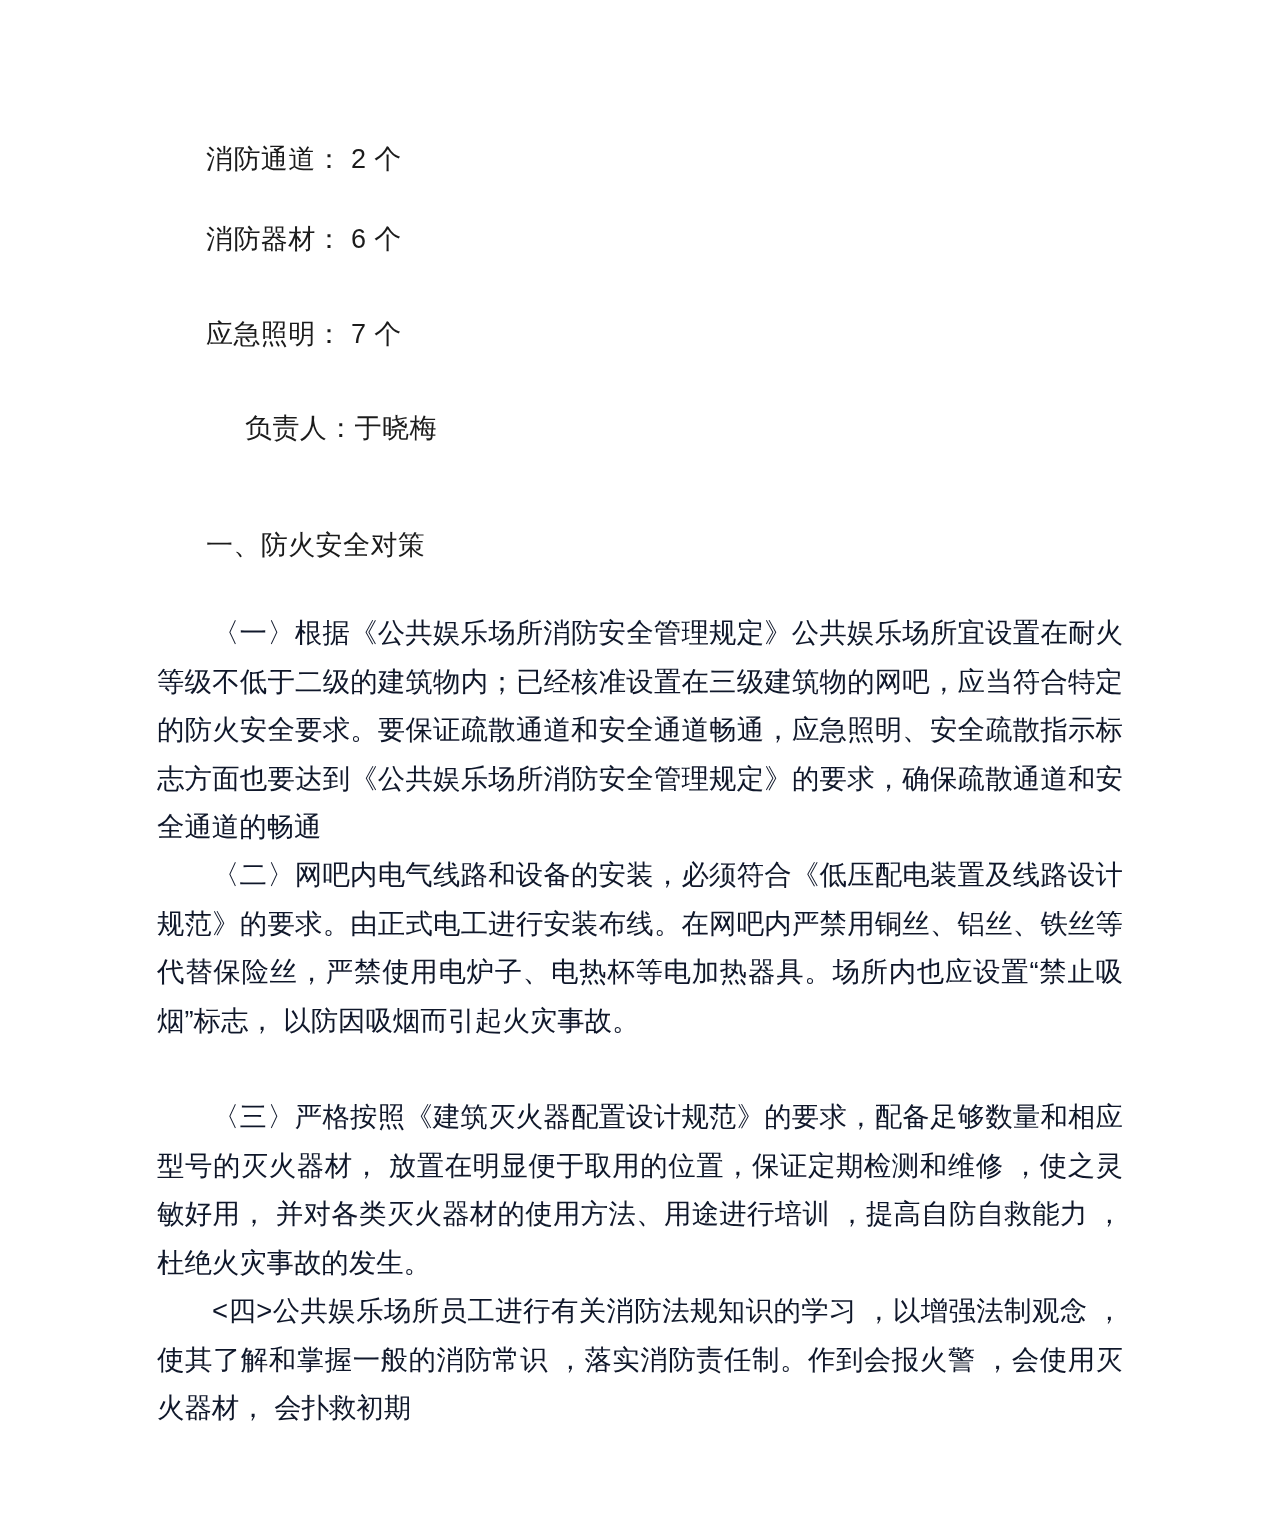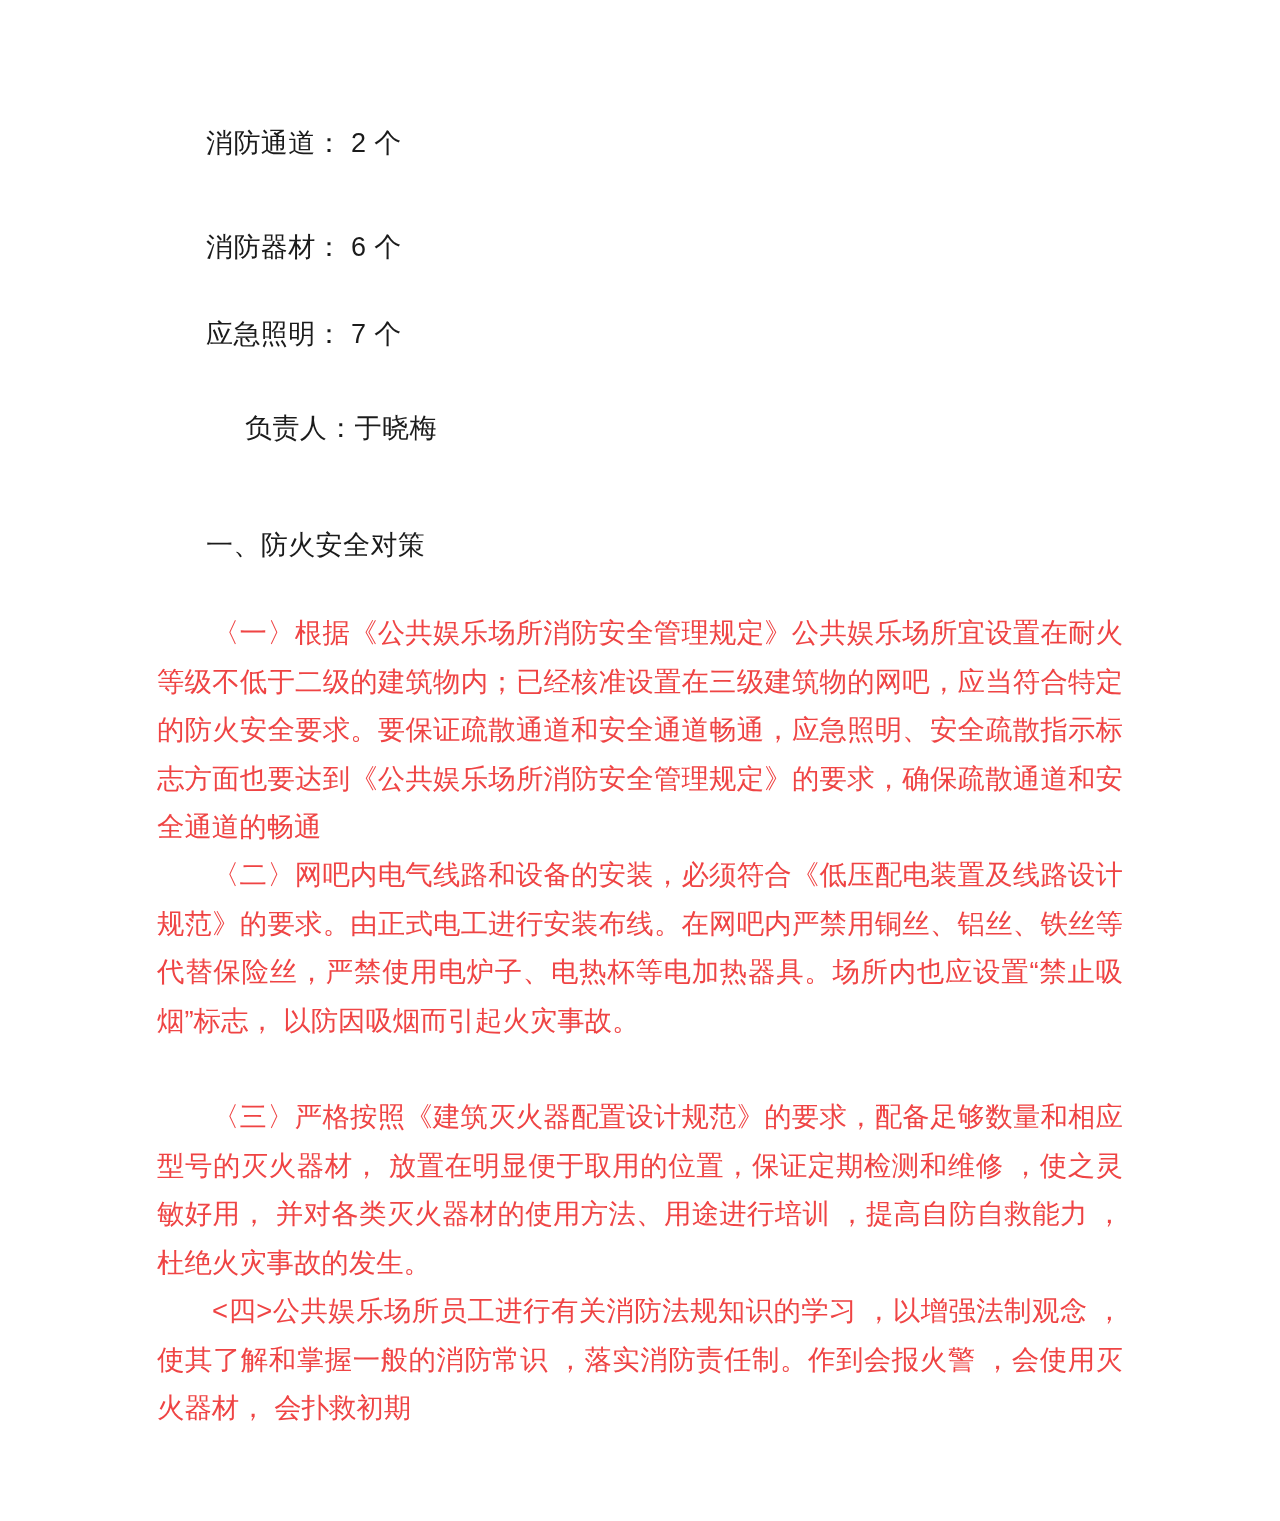--- a/index.html
+++ b/index.html
@@ -52,36 +52,36 @@
     margin-top: 19px;
   }
 
   
   .para {
     position: absolute;
     left: 157px;
     width: 966px;
     font-size: 27.4px;
     line-height: 48.5px;
-    color: #ef4444;
+    color: #0f172a;
     text-align: justify;
     text-justify: inter-character;
     text-indent: 55px;
     letter-spacing: 0px;
     word-break: break-all;
   }
 </style>
 </head>
 <body>
 
 <div class="page">
 
   <div class="info-list">
-    <div class="info-line" style="top:123px;text-align:center;">消防通道： 2 个</div>
-    <div class="info-line" style="top:227px;">消防器材： 6 个</div>
+    <div class="info-line" style="top:139px;text-align:center;">消防通道： 2 个</div>
+    <div class="info-line" style="top:219px;">消防器材： 6 个</div>
     <div class="info-line" style="top:314px;">应急照明： 7 个</div>
     <div class="info-line" style="top:408px;margin-left:39px;">负责人：于晓梅</div>
   </div>
 
   <div class="heading" style="top:506px;">一、防火安全对策</div>
 
   <div class="para" style="top:609px;">〈一〉根据《公共娱乐场所消防安全管理规定》公共娱乐场所宜设置在耐火等级不低于二级的建筑物内；已经核准设置在三级建筑物的网吧，应当符合特定的防火安全要求。要保证疏散通道和安全通道畅通，应急照明、安全疏散指示标志方面也要达到《公共娱乐场所消防安全管理规定》的要求，确保疏散通道和安全通道的畅通</div>
 
   <div class="para" style="top:851px;">〈二〉网吧内电气线路和设备的安装，必须符合《低压配电装置及线路设计规范》的要求。由正式电工进行安装布线。在网吧内严禁用铜丝、铝丝、铁丝等代替保险丝，严禁使用电炉子、电热杯等电加热器具。场所内也应设置“禁止吸烟”标志， 以防因吸烟而引起火灾事故。</div>
 

